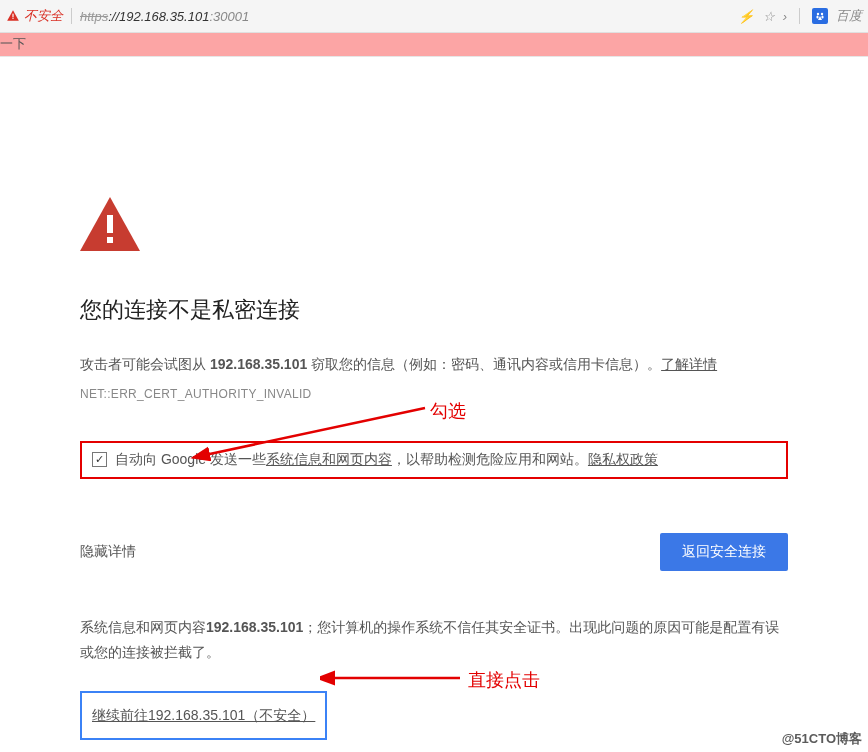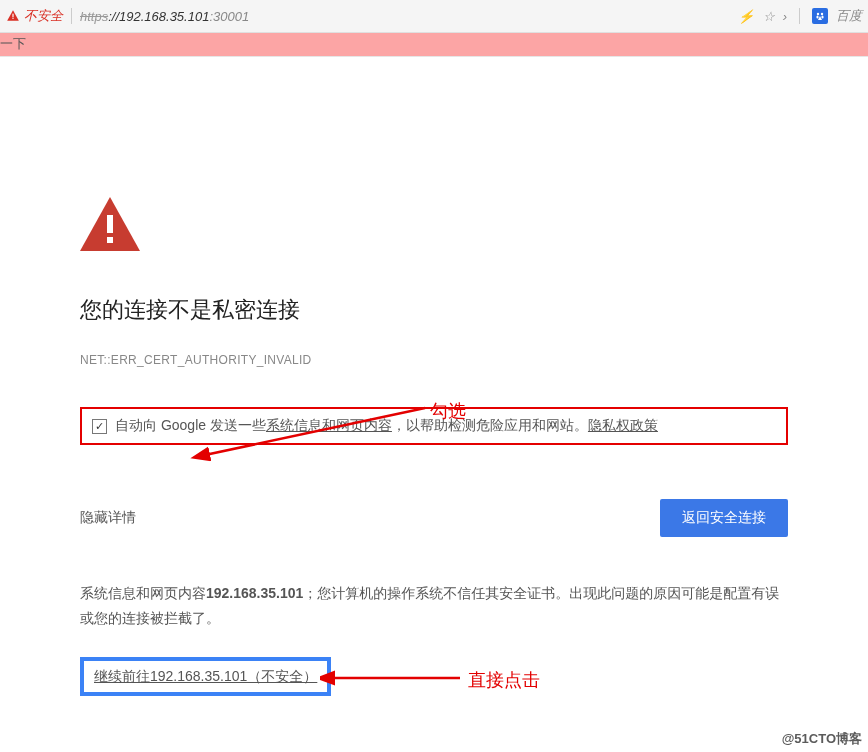--- a/index.html
+++ b/index.html
@@ -140,23 +140,23 @@
       cursor: pointer;
       border-radius: 2px;
     }
     .server-text {
       font-size: 14px;
       color: #555;
       line-height: 1.8;
       margin-bottom: 26px;
     }
     .proceed-box {
-      border: 4px solid #3b82f6;
+      border: 2px solid #3b82f6;
       display: inline-block;
-      padding: 6px 10px;
+      padding: 13px 10px;
     }
     .proceed-box a {
       font-size: 14px;
       color: #555;
       text-decoration: underline;
     }
     .annot {
       position: absolute;
       color: #e30000;
       font-size: 18px;
@@ -215,20 +215,23 @@
   <div class="warn-triangle">
     <svg width="60" height="54" viewBox="0 0 60 54">
       <path d="M30 0 L60 54 L0 54 Z" fill="#c73c30"></path>
       <rect x="27" y="18" width="6" height="18" fill="#fff"></rect>
       <rect x="27" y="40" width="6" height="6" fill="#fff"></rect>
     </svg>
   </div>
 
   <h1 class="title">您的连接不是私密连接</h1>
 
+  <p class="desc">
+    <span>攻击者可能会试图从 </span><b>192.168.35.101</b><span> 窃取您的信息（例如：密码、通讯内容或信用卡信息）。</span><a class="link">了解详情</a>
+  </p>
 
   <div class="errcode">NET::ERR_CERT_AUTHORITY_INVALID</div>
 
   <div class="checkbox-row">
     <span class="chk">✓</span>
     <span>
       <span>自动向 Google 发送一些</span><span style="text-decoration:underline">系统信息和网页内容</span><span>，以帮助检测危险应用和网站。</span><a class="link">隐私权政策</a>
     </span>
   </div>
 

